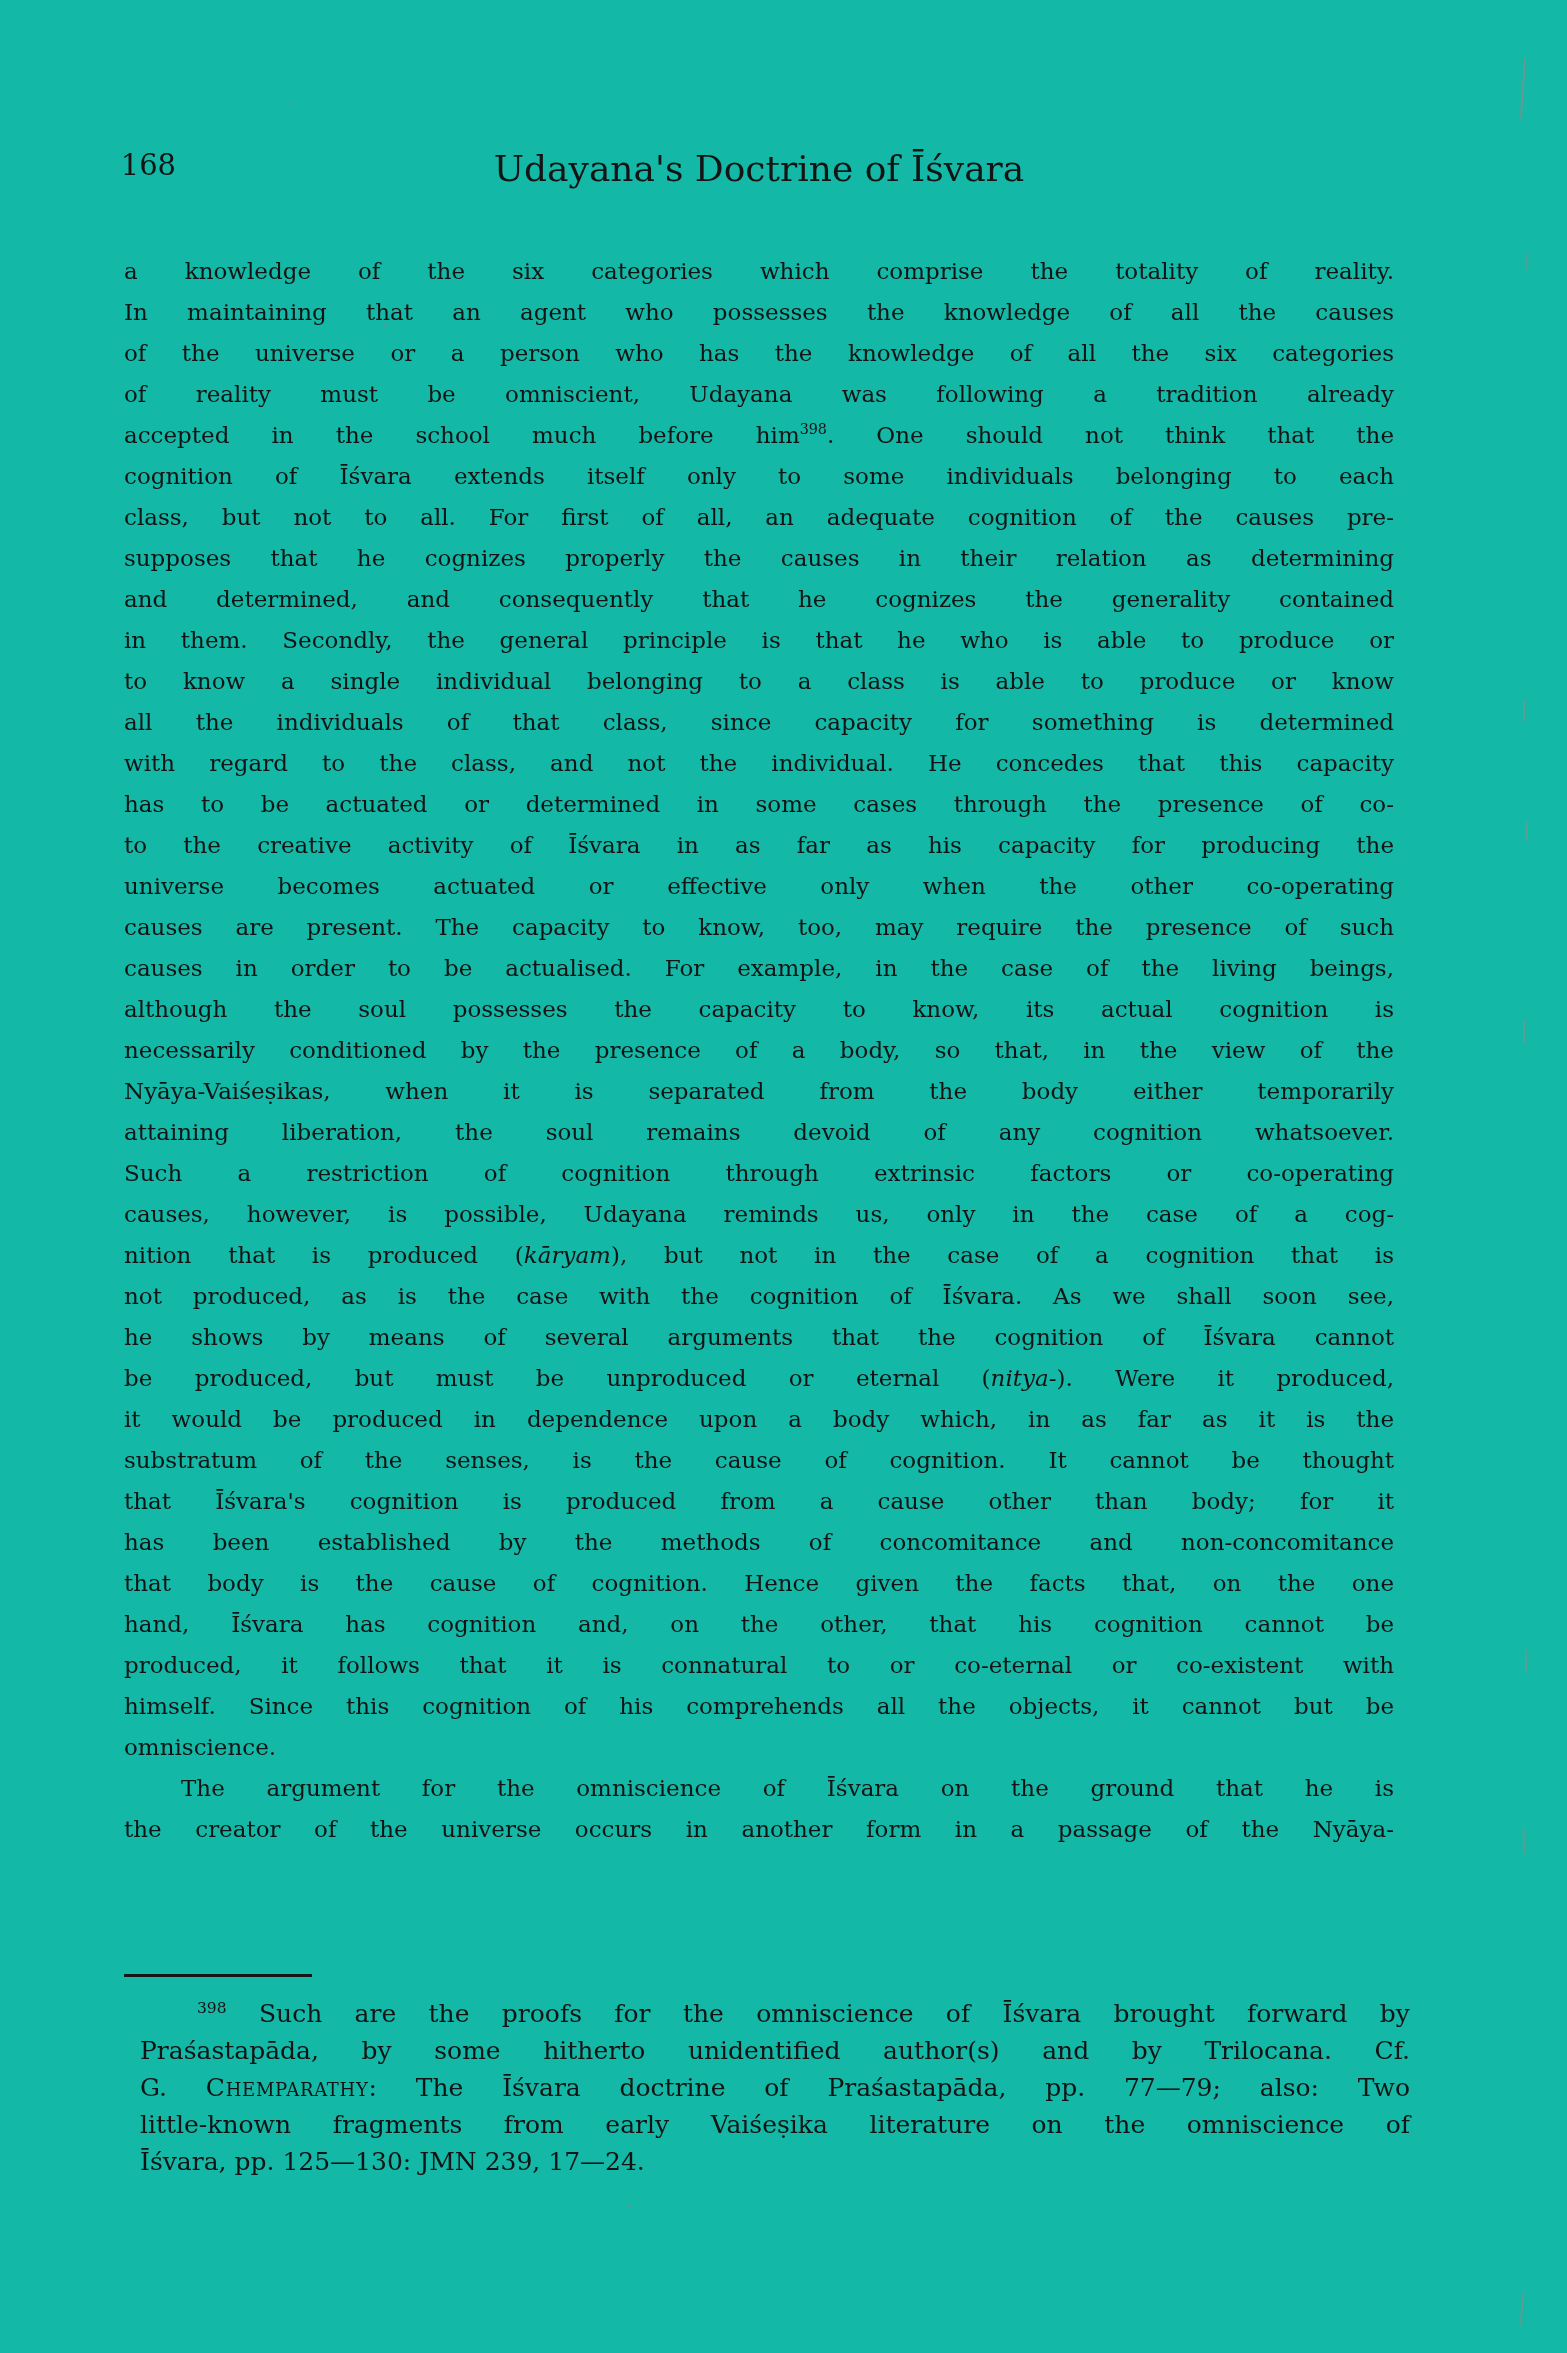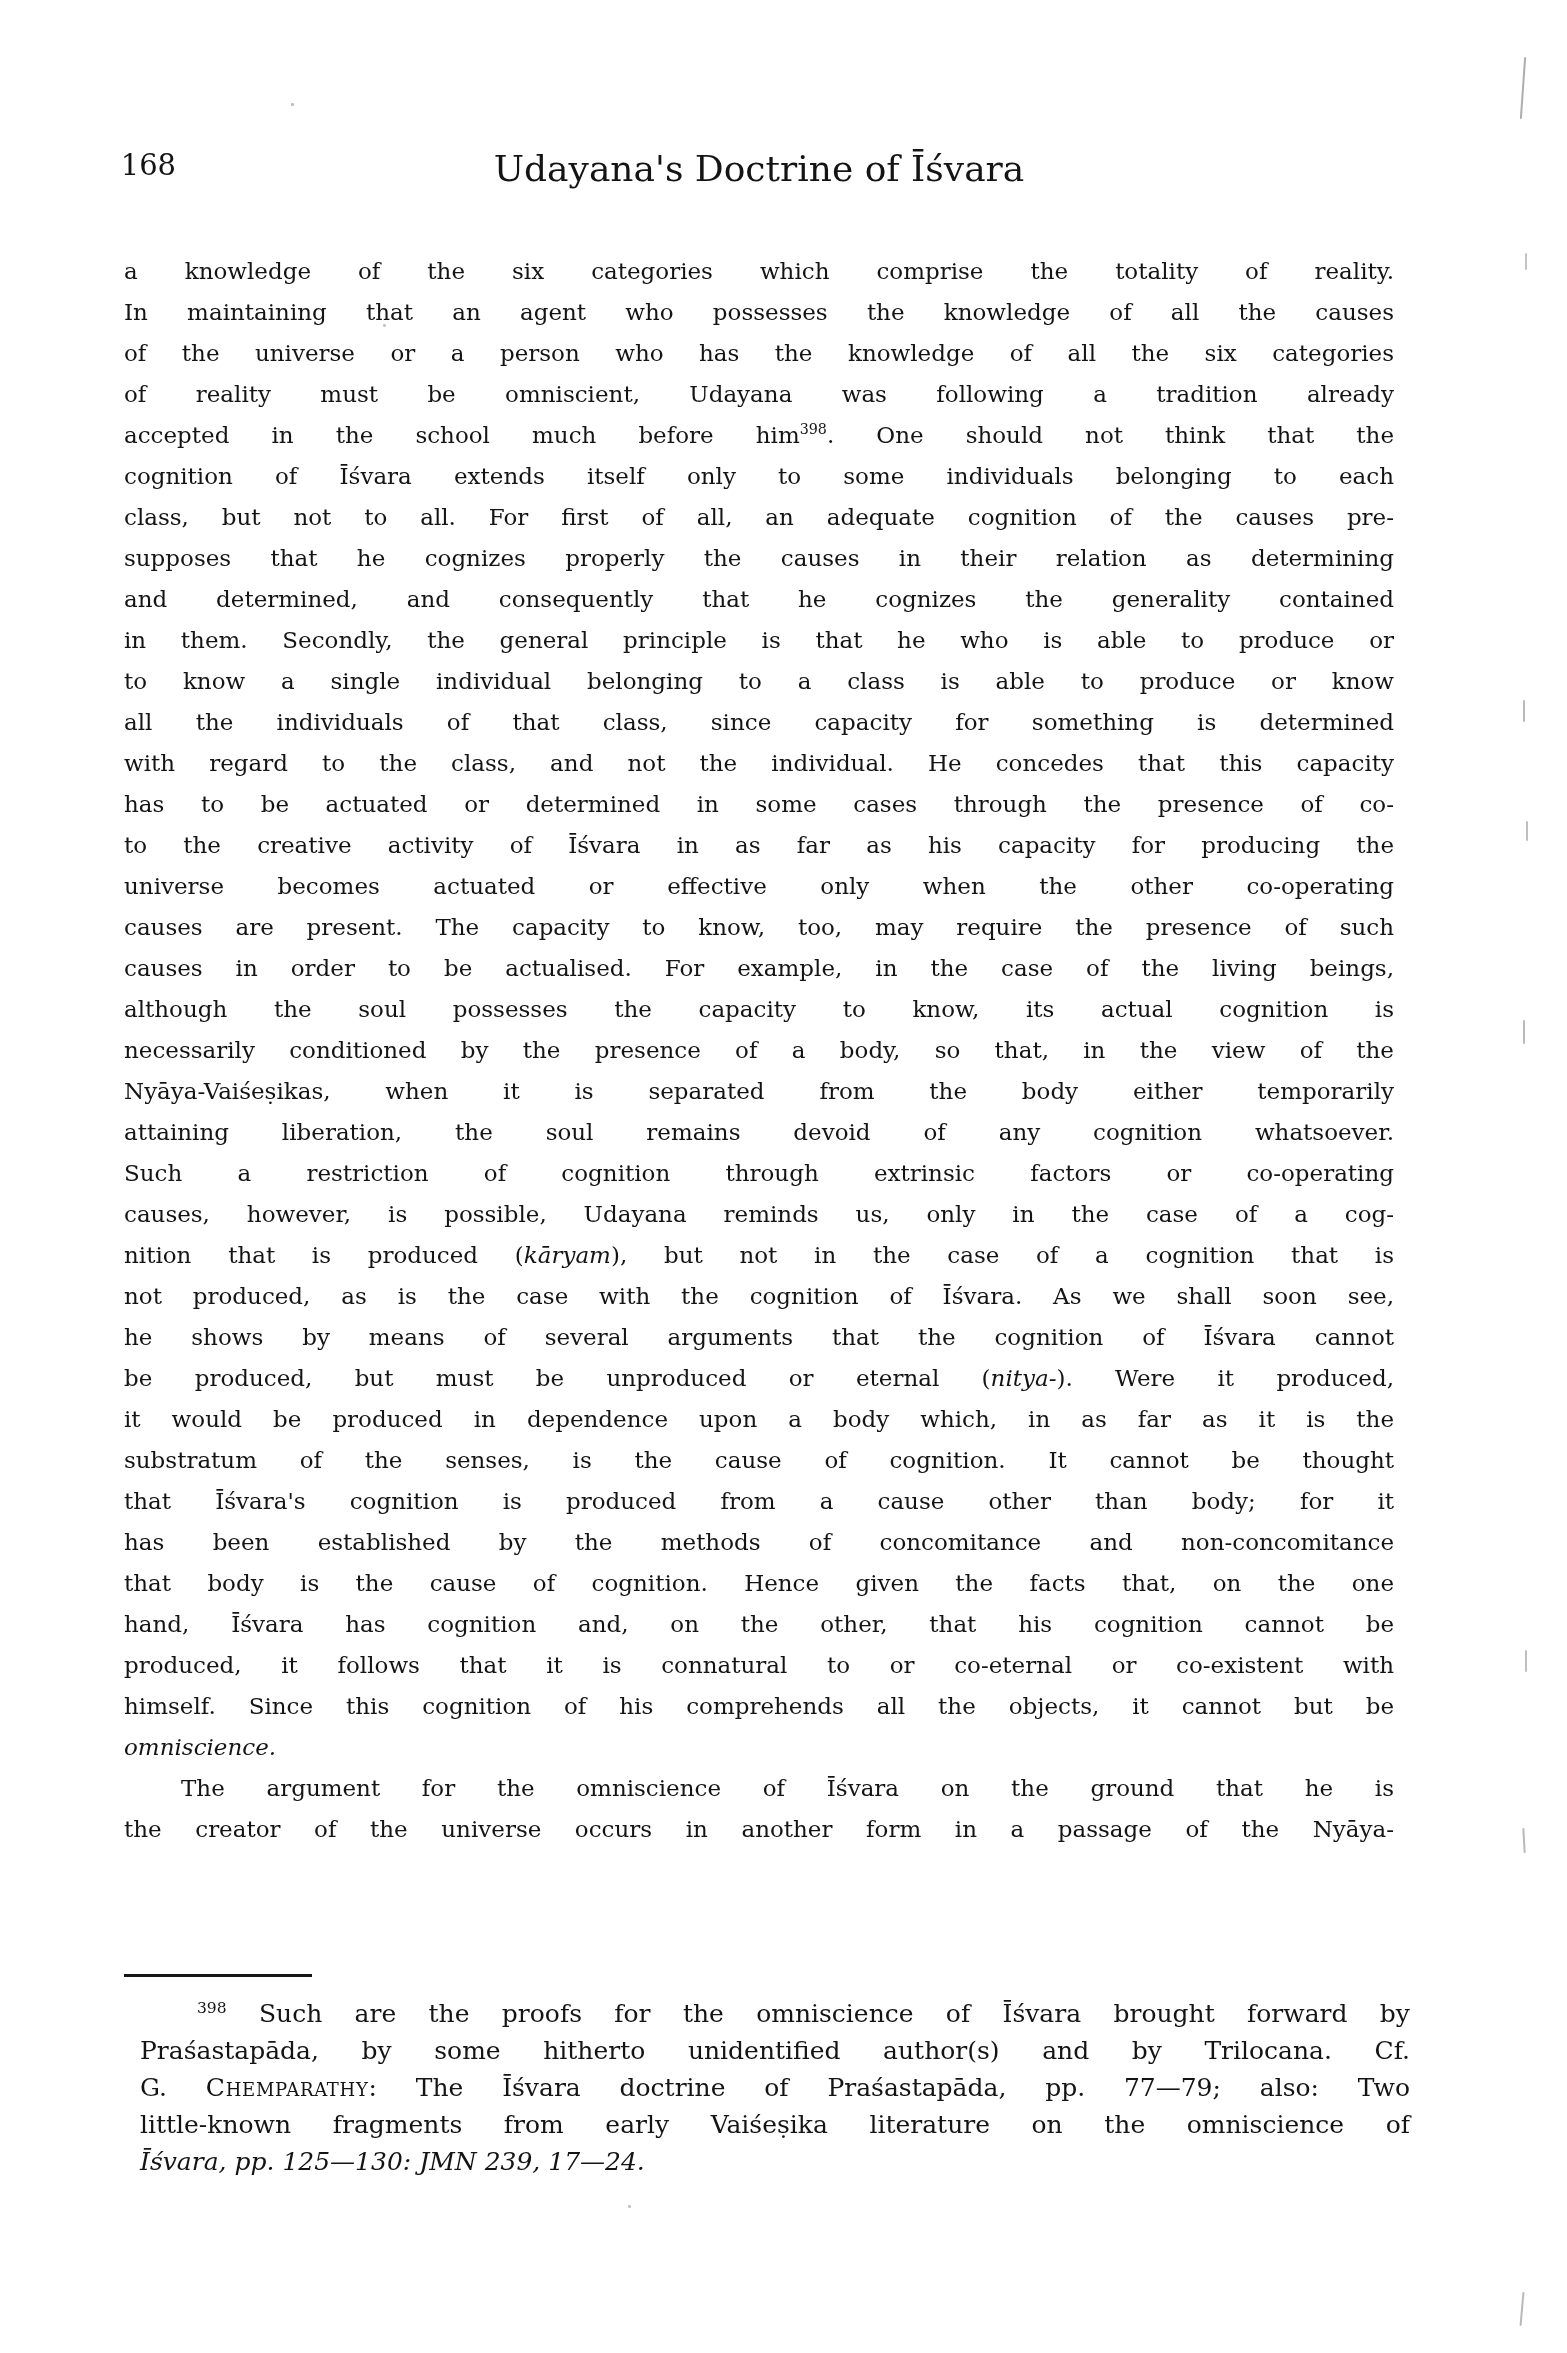--- a/index.html
+++ b/index.html
@@ -1,19 +1,19 @@
 <!DOCTYPE html>
 <html style="font-size:10.4px"><head>
 <meta charset="utf-8">
 <style>
   html,body{margin:0;padding:0;background:#e8e8e4;}
   .page{
     position:relative;
     width:1567px;height:2354px;
-    background:#ffffff;
+    background:#14b8a6;
     font-family:"DejaVu Serif","Liberation Serif",serif;
     color:#141414;
     overflow:hidden;
   }
   .header-row{position:absolute;top:148px;left:124px;width:1270px;height:39px;}
   .page-number{position:absolute;left:-3.3px;top:0;font-size:29px;}
   .header-title{position:absolute;left:0;top:0;width:100%;text-align:center;font-size:36px;}
   .body-text{
     position:absolute;left:124px;top:251px;width:1270px;
     font-size:23px;line-height:41px;
@@ -24,21 +24,21 @@
   }
   .footnote-text{
     position:absolute;left:140px;top:1995px;width:1270px;
     font-size:25px;line-height:37px;
   }
   .line{
     text-align:justify;
     text-align-last:justify;
     white-space:normal;
   }
-  .line.noj{text-align-last:left;font-style:italic;}
+  .line.noj{text-align-last:left;}
   .line.indent{text-indent:57px;}
   sup{font-size:0.62em;vertical-align:super;line-height:0;}
   i{font-style:italic;}
   .sc{font-variant:small-caps;letter-spacing:0.7px;}
   .scan-artifact{position:absolute;background:#8a8a8a;border-radius:1.3px;}
   .a1{left:1522px;top:57px;width:2px;height:62px;transform:rotate(4deg);opacity:.7;}
   .a2{left:1525px;top:253px;width:2px;height:17px;opacity:.5;}
   .a3{left:1523px;top:700px;width:2px;height:22px;opacity:.6;}
   .a4{left:1526px;top:821px;width:2px;height:19.6px;opacity:.55;}
   .a5{left:1523px;top:1020px;width:2px;height:23.5px;opacity:.6;}

